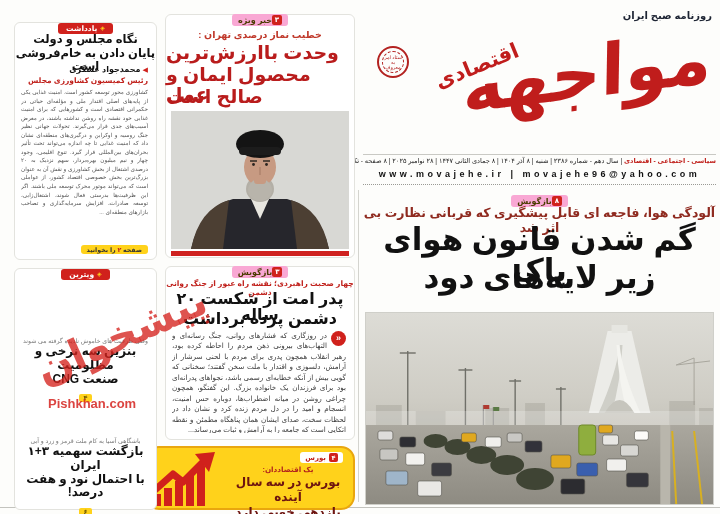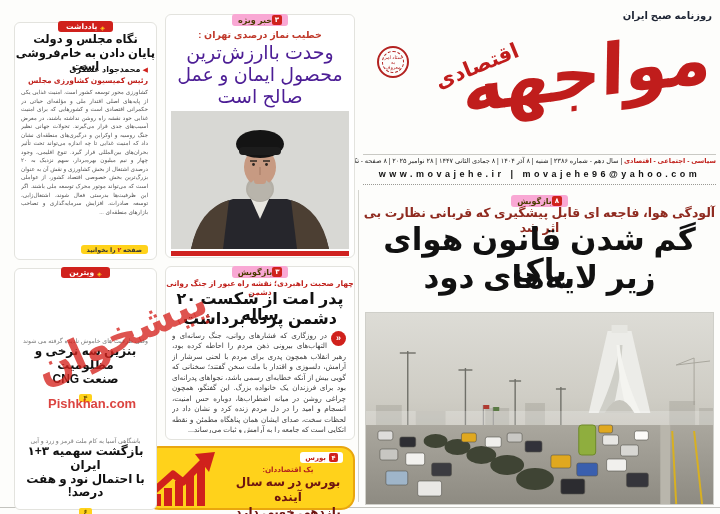--- a/index.html
+++ b/index.html
@@ -35,21 +35,21 @@
   
   .vdiv{left:358px;top:190px;width:1px;height:312px;background:#d4d4cf;}
   .bottomline{left:0;top:507px;width:720px;height:1px;background:#c3c3be;}
 
   
   .midcol{left:163px;top:6px;width:194px;height:500px;}
   .box{position:absolute;background:#fff;border:1px solid #e3e3de;border-radius:6px;}
   .boxtag{position:absolute;top:-7px;right:0;width:100%;text-align:center;}
   .m1{top:8px;right:2px;width:190px;height:244px;}
   .m1-kicker{top:14px;width:100%;text-align:center;font-size:9.5px;font-weight:bold;color:#c0392b;}
-  .m1-h{width:100%;text-align:center;font-size:19px;font-weight:400;color:#4c1d95;line-height:1.05;}
+  .m1-h{width:100%;text-align:left;font-size:19px;font-weight:700;color:#b91c1c;line-height:1.05;}
   .m1h1{top:28px;} .m1h2{top:50px;} .m1h3{top:72px;}
   .cleric{top:96px;right:5px;width:178px;height:138px;background:#d9d9d5;}
   .cleric svg{display:block;width:100%;height:100%;}
   .redbar{top:236px;right:5px;width:178px;height:5px;background:#cf2220;}
 
   .m2{top:260px;right:2px;width:190px;height:174px;}
   .m2-kicker{top:12px;width:100%;text-align:center;font-size:7.6px;font-weight:bold;color:#c0211c;}
   .m2-h{width:100%;text-align:center;font-size:16px;font-weight:900;color:#111;line-height:1;}
   .m2h1{top:24px;} .m2h2{top:44px;}
   .m2-body{top:64px;right:8px;width:174px;height:102px;font-size:7.2px;line-height:1.45;color:#3c3c3c;text-align:justify;overflow:hidden;}
@@ -58,21 +58,21 @@
   .m3{top:440px;right:2px;width:210px;height:64px;background:#ffd21b;border:2px solid #e9a60e;border-radius:14px;}
   .m3-tag{position:absolute;top:4px;right:10px;display:inline-flex;align-items:center;gap:3px;background:#fff;border-radius:3px;padding:1px 5px;}
   .m3-tag .lbl{font-size:7px;font-weight:bold;color:#c0211c;}
   .m3-tag .pg{background:#d0211c;color:#fff;font-size:6.5px;font-weight:bold;width:9px;height:9px;border-radius:2px;display:flex;align-items:center;justify-content:center;}
   .m3-kicker{position:absolute;top:17px;right:10px;width:110px;text-align:center;font-size:7.3px;font-weight:bold;color:#b3251c;}
   .m3-h{position:absolute;top:27px;right:4px;width:122px;text-align:center;font-size:12px;font-weight:900;color:#6d1410;line-height:1.25;}
   .m3-icon{position:absolute;left:4px;top:2px;width:66px;height:56px;}
 
   
   .leftcol{left:14px;top:6px;width:143px;height:500px;}
-  .redpill{display:inline-flex;align-items:flex-end;gap:3px;background:#d0211c;color:#fff;border-radius:3px;padding:1px 8px;font-size:7.5px;font-weight:bold;}
+  .redpill{display:inline-flex;align-items:flex-start;gap:3px;background:#d0211c;color:#fff;border-radius:3px;padding:1px 8px;font-size:7.5px;font-weight:bold;}
   .redpill .tick{color:#ffd21b;font-size:6px;}
   .note{top:16px;right:0;width:143px;height:238px;}
   .note-title{width:100%;text-align:center;font-weight:900;color:#111;font-size:11.5px;line-height:1.1;}
   .nt1{top:10px;} .nt2{top:24px;}
   .note-author{top:42px;right:8px;font-size:8px;font-weight:bold;color:#111;}
   .note-author .mark{color:#d0211c;font-size:7px;}
   .note-role{top:53px;right:8px;font-size:7.5px;font-weight:bold;color:#c0211c;}
   .note-body{top:65px;right:8px;width:127px;height:148px;font-size:5.7px;line-height:1.5;color:#555;text-align:justify;overflow:hidden;}
   .note-foot{position:absolute;bottom:5px;right:8px;background:#ffd21b;border-radius:3px;padding:1px 6px;font-size:6.3px;font-weight:bold;color:#333;}
   .note-foot .num{color:#c0211c;}

